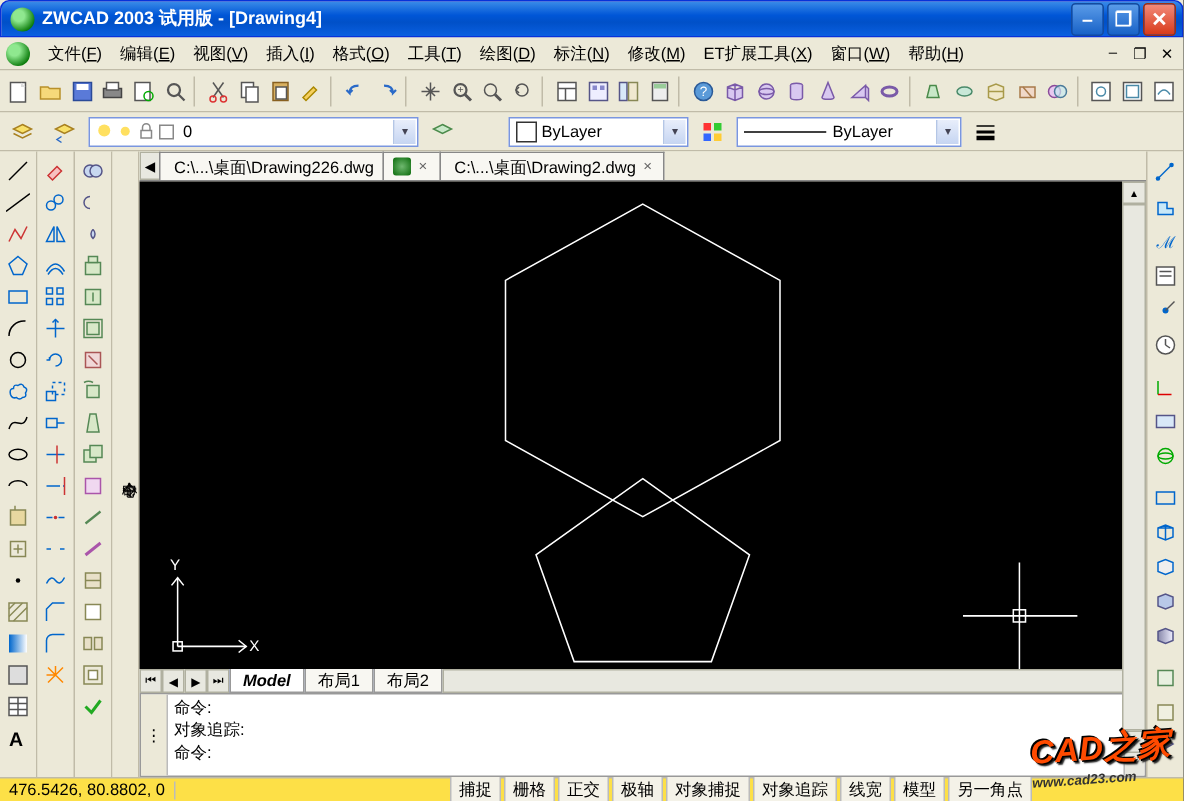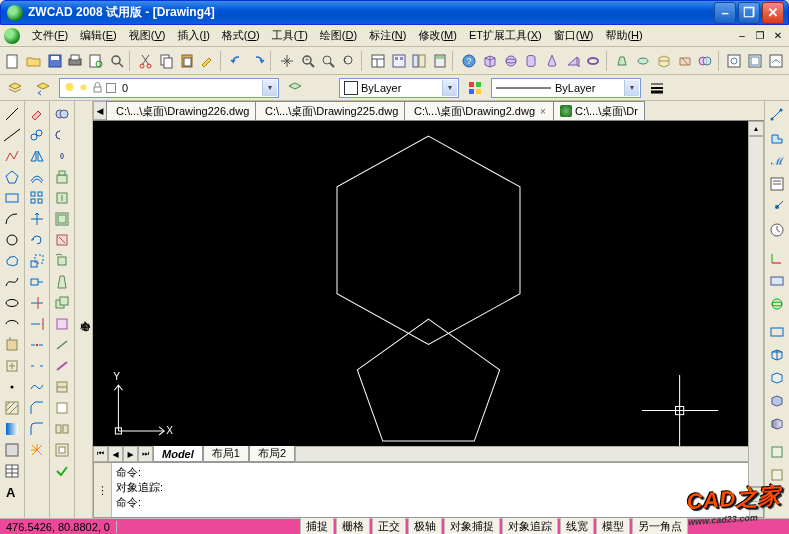--- a/index.html
+++ b/index.html
@@ -127,41 +127,41 @@
 
 .cmdwin {
   height:56px; background:#fff; border:1px solid #999; margin:0; display:flex;
 }
 .cmd-grip { width:18px; background:#ece9d8; border-right:1px solid #bbb; display:flex;align-items:center;justify-content:center;}
 .cmd-lines { flex:1; padding:2px 4px; font-size:11px; line-height:15px; overflow:hidden;}
 .cmd-scroll-v{ width:14px; background:#e8e8e0; border-left:1px solid #bbb;}
 
 
 .statusbar {
-  height:16px; background:#ec4899; display:flex; align-items:center;
+  height:16px; background:#fde047; display:flex; align-items:center;
   border-top:1px solid #c0bba8; font-size:11px;
 }
 .status-coord { padding:0 6px; border-right:1px solid #bbb; min-width:110px;}
 .statusbar .spacer { flex:1; }
 .status-btn { padding:0 5px; border:1px solid #bbb; margin:0 1px; height:28px; display:flex;align-items:center; background:#f4f2e8; cursor:pointer;}
 
 
 .watermark {
   position:absolute; right:8px; bottom:10px; font-size:22px; font-weight:900;
   font-style: italic; color:#ff4a00; text-shadow: -1px -1px 0 #000, 1px 1px 0 #000, 2px 2px 1px #222;
   transform: rotate(-4deg); letter-spacing:0.5px;
 }
 .watermark .sub { display:block; font-size:9px; color:#333; text-shadow:none; letter-spacing:0; transform:none;}
 </style>
 </head>
 <body>
 
 <div class="titlebar">
   <div class="logo"></div>
-  <span>ZWCAD 2008 试用版 - [Drawing4]</span>
+  <span>ZWCAD 2003 试用版 - [Drawing4]</span>
   <div class="spacer"></div>
   <div class="win-btn min">
       <span>–</span>
     </div>
   <div class="win-btn max">
       <span>❐</span>
     </div>
   <div class="win-btn close">
       <span>✕</span>
     </div>
@@ -795,31 +795,26 @@
 
     <div class="doc-tabs">
       <div class="tab-nav-btn">◀</div>
       <div class="doc-tab">
           <span class="dwg-icon"></span>
           <span>C:\...\桌面\Drawing226.dwg</span>
           <span class="x">×</span>
         </div>
       <div class="doc-tab">
           <span class="dwg-icon"></span>
-          <span>C:\...\桌面\Drawing225.dwg</span>
           <span class="x">×</span>
         </div>
       <div class="doc-tab">
           <span class="dwg-icon"></span>
           <span>C:\...\桌面\Drawing2.dwg</span>
           <span class="x">×</span>
-        </div>
-      <div class="doc-tab">
-          <span class="dwg-icon"></span>
-          <span>C:\...\桌面\Dr</span>
         </div>
     </div>
 
     <div class="canvas">
       <svg viewBox="0 0 660 310">
 
         <polygon points="330,10 420,60 420,165 330,215 240,165 240,60" fill="none" stroke="#fff" stroke-width="1"></polygon>
 
         <polygon points="330,190 400,240 375,310 285,310 260,240" fill="none" stroke="#fff" stroke-width="1"></polygon>
 

